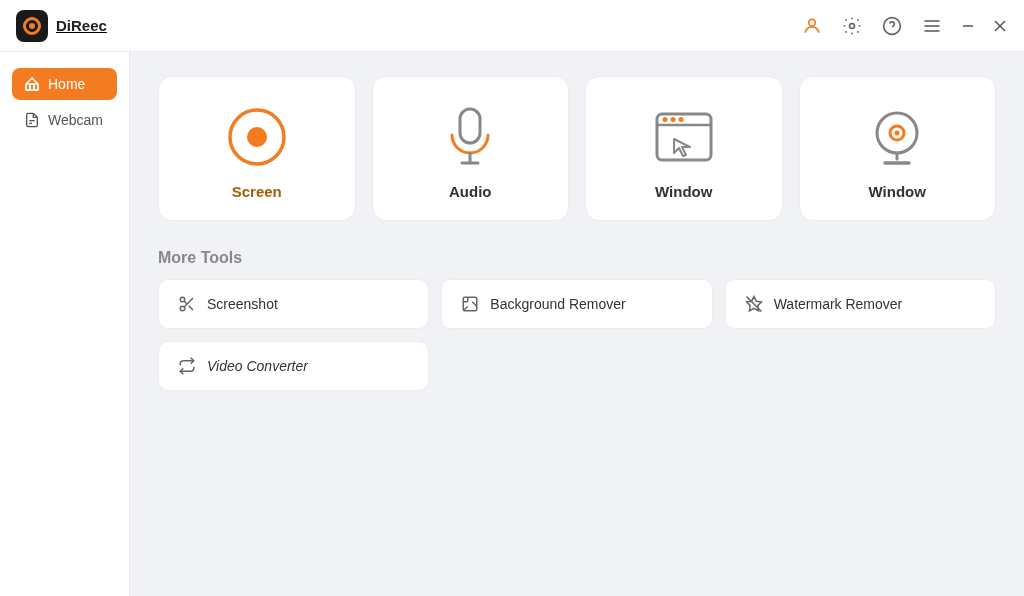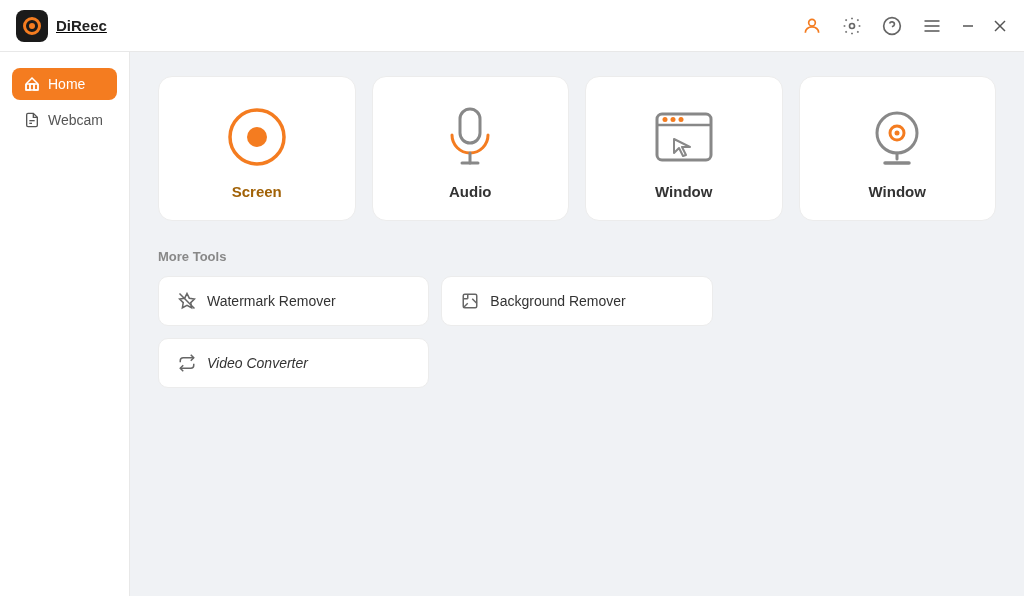--- a/index.html
+++ b/index.html
@@ -167,21 +167,21 @@
     .mode-icon {
       width: 64px;
       height: 64px;
       display: flex;
       align-items: center;
       justify-content: center;
     }
 
     
     .more-tools-title {
-      font-size: 13px;
+      font-size: 16px;
       font-weight: 600;
       color: #888;
       margin-bottom: 12px;
     }
     .tools-grid {
       display: grid;
       grid-template-columns: repeat(3, 1fr);
       gap: 12px;
     }
     .tool-item {
@@ -353,43 +353,56 @@
         </div>
         <span class="mode-card-label">Window</span>
       </div>
 
     </div>
 
     <div>
       <div class="more-tools-title">More Tools</div>
       <div class="tools-grid">
 
-
         <div class="tool-item">
           <span class="tool-icon">
             <svg viewBox="0 0 24 24" fill="none" stroke="#666" stroke-width="2">
-              <polygon points="12,2 15.09,8.26 22,9.27 17,14.14 18.18,21.02 12,17.77 5.82,21.02 7,14.14 2,9.27 8.91,8.26"></polygon>
-              <line x1="2" y1="2" x2="22" y2="22"></line>
+
+              <circle cx="6" cy="6" r="3"></circle>
+              <circle cx="6" cy="18" r="3"></circle>
+              <line x1="20" y1="4" x2="8.12" y2="15.88"></line>
+              <line x1="14.47" y1="14.48" x2="20" y2="20"></line>
+              <line x1="8.12" y1="8.12" x2="12" y2="12"></line>
             </svg>
           </span>
-          <span>Watermark Remover</span>
+          <span>Screenshot</span>
         </div>
 
         <div class="tool-item">
           <span class="tool-icon">
             <svg viewBox="0 0 24 24" fill="none" stroke="#666" stroke-width="2">
               <rect x="3" y="3" width="18" height="18" rx="2"></rect>
               <path d="M3 9h6M9 3v6"></path>
               <line x1="3" y1="21" x2="9" y2="15"></line>
               <line x1="15" y1="9" x2="21" y2="15"></line>
             </svg>
           </span>
           <span>Background Remover</span>
         </div>
 
+        <div class="tool-item">
+          <span class="tool-icon">
+            <svg viewBox="0 0 24 24" fill="none" stroke="#666" stroke-width="2">
+              <polygon points="12,2 15.09,8.26 22,9.27 17,14.14 18.18,21.02 12,17.77 5.82,21.02 7,14.14 2,9.27 8.91,8.26"></polygon>
+              <line x1="2" y1="2" x2="22" y2="22"></line>
+            </svg>
+          </span>
+          <span>Watermark Remover</span>
+        </div>
+
         <div class="tool-item tool-item-last">
           <span class="tool-icon">
             <svg viewBox="0 0 24 24" fill="none" stroke="#666" stroke-width="2">
               <polyline points="17,1 21,5 17,9"></polyline>
               <path d="M3 11V9a4 4 0 014-4h14"></path>
               <polyline points="7,23 3,19 7,15"></polyline>
               <path d="M21 13v2a4 4 0 01-4 4H3"></path>
             </svg>
           </span>
           <span>Video Converter</span>

